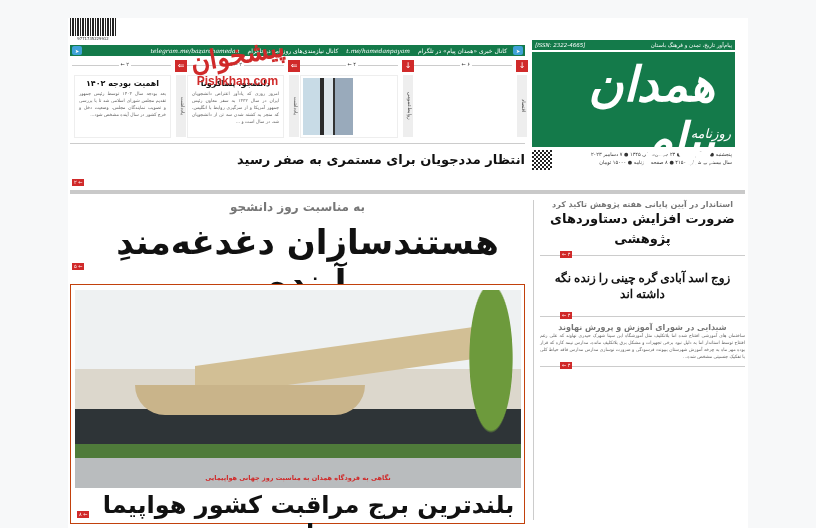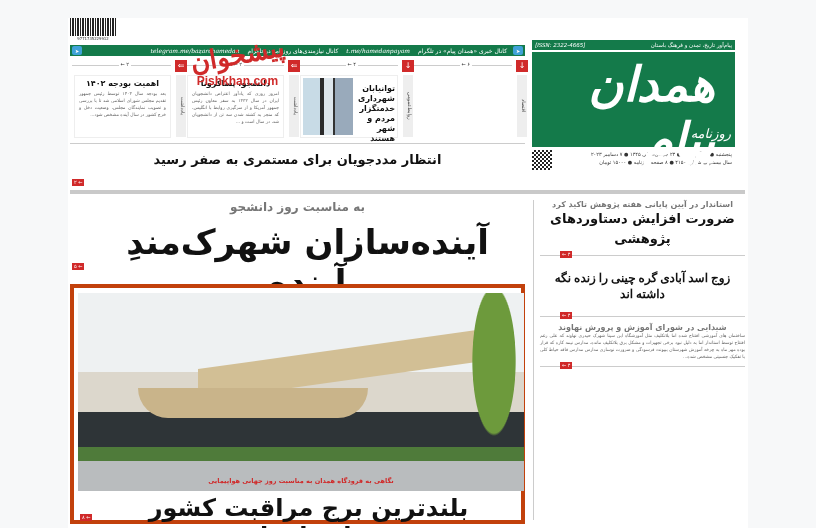--- a/index.html
+++ b/index.html
@@ -39,27 +39,27 @@
   .mast .logo .name { position: absolute; right: 20px; top: 4px; font-family: "DejaVu Serif", serif; font-size: 48px; font-weight: bold; font-style: italic; letter-spacing: -2px; }
   .mast .logo .sub { position: absolute; right: 4px; bottom: 6px; font-family: "DejaVu Serif", serif; font-size: 13px; font-style: italic; }
   .mast .web { height: 10px; background: #147a4a; margin-top: 2px; color: #ffe34d; font-size: 6.5px; font-style: italic; font-weight: bold; font-family: "DejaVu Serif", serif; padding-left: 3px; line-height: 10px; }
   .mast .info { display: flex; margin-top: 3px; height: 22px; direction: rtl; }
   .mast .info .lines { flex: 1; font-size: 5px; color: #333; line-height: 8px; padding-right: 3px; }
   .mast .qr { width: 20px; height: 20px; background: repeating-conic-gradient(#222 0 25%, #fff 0 50%) 0 0/4px 4px; }
 
   .hr { position: absolute; height: 1px; background: #ccc; }
   .hr.thick { height: 4px; background: #c9c9c9; }
 
-  .ticker { position: absolute; left: 70px; top: 152px; width: 455px; text-align: center; font-size: 13px; font-weight: bold; direction: rtl; }
+  .ticker { position: absolute; left: 70px; top: 152px; width: 455px; text-align: right; font-size: 13px; font-weight: bold; direction: rtl; }
   .pg-badge { position: absolute; background: #d02a2a; color: #fff; font-size: 5px; padding: 0 2px; height: 7px; line-height: 7px; }
 
   .kicker { position: absolute; left: 70px; top: 200px; width: 455px; text-align: center; font-size: 12px; color: #777; font-weight: bold; direction: rtl; }
   .main-head { position: absolute; left: 90px; top: 222px; width: 435px; text-align: center; font-size: 34px; font-weight: bold; direction: rtl; letter-spacing: -1px; }
 
-  .photo-frame { position: absolute; left: 70px; top: 284px; width: 455px; height: 240px; border: 4px solid #c2410c; background: #fff; }
+  .photo-frame { position: absolute; left: 70px; top: 284px; width: 455px; height: 240px; border: 1px solid #c2410c; background: #fff; }
   .photo { position: absolute; left: 4px; top: 5px; width: 446px; height: 198px; overflow: hidden;
     background: linear-gradient(180deg,#eef1f2 0 40%, #dcd7cc 40% 60%, #2e3437 60% 78%, #4f7b3a 78% 85%, #b9bcbe 85%); }
   .photo .roof { position: absolute; left: 60px; top: 95px; width: 230px; height: 30px; background: #c9b48a; border-radius: 0 0 40px 40px; }
   .photo .roof2 { position: absolute; left: 120px; top: 55px; width: 300px; height: 32px; background: #d2bf95; transform: skewY(-8deg); }
   .photo .tree { position: absolute; right: 0; top: 0; width: 60px; height: 170px; background: radial-gradient(ellipse at 50% 40%, #6d9a3c 0 50%, transparent 52%); }
   .photo .caption { position: absolute; left: 0; right: 0; bottom: 6px; text-align: center; font-size: 6.5px; color: #d02a2a; font-weight: bold; direction: rtl; }
   .photo-head { position: absolute; left: 30px; right: 8px; top: 206px; text-align: center; font-size: 24px; font-weight: bold; direction: rtl; }
 
   
   .rcol { position: absolute; left: 540px; top: 200px; width: 205px; direction: rtl; text-align: center; }
@@ -99,21 +99,20 @@
   <div class="arrow">↓</div>
   <div class="pageref"><span>۶ ←</span></div>
   <div class="tag-vert">اقتصاد</div>
 </div>
 
 <div class="teaser" style="left:296px;width:118px">
   <div class="arrow">↓</div>
   <div class="pageref"><span>۴ ←</span></div>
   <div class="tag-vert">روابط‌عمومی</div>
   <div class="body">
-    <div class="big">توانیابان شهرداری خدمتگزار مردم و شهر هستند</div>
     <div class="img wheel"></div>
   </div>
 </div>
 
 <div class="teaser" style="left:183px;width:117px">
   <div class="arrow">⇐</div>
   <div class="pageref"><span>۲ ←</span></div>
   <div class="tag-vert">یادداشت</div>
   <div class="body">
     <div class="ttl">دانشجو، پساکرونا</div>
@@ -154,21 +153,21 @@
   </div>
 </div>
 
 <div class="hr" style="left:70px;top:143px;width:455px"></div>
 
 <div class="ticker">انتظار مددجویان برای مستمری به صفر رسید</div>
 <div class="pg-badge" style="left:72px;top:179px">۲ ←</div>
 <div class="hr thick" style="left:70px;top:190px;width:675px"></div>
 
 <div class="kicker">به مناسبت روز دانشجو</div>
-<div class="main-head">آینده‌سازان شهرک‌مندِ آینده</div>
+<div class="main-head">هستند‌سازان دغدغه‌مندِ آینده</div>
 <div class="pg-badge" style="left:72px;top:263px">۵ ←</div>
 
 <div class="photo-frame">
   <div class="photo">
     <div class="roof2"></div>
     <div class="roof"></div>
     <div class="tree"></div>
     <div class="caption">نگاهی به فرودگاه همدان به مناسبت روز جهانی هواپیمایی</div>
   </div>
   <div class="photo-head">بلندترین برج مراقبت کشور هواپیما ندارد</div>

